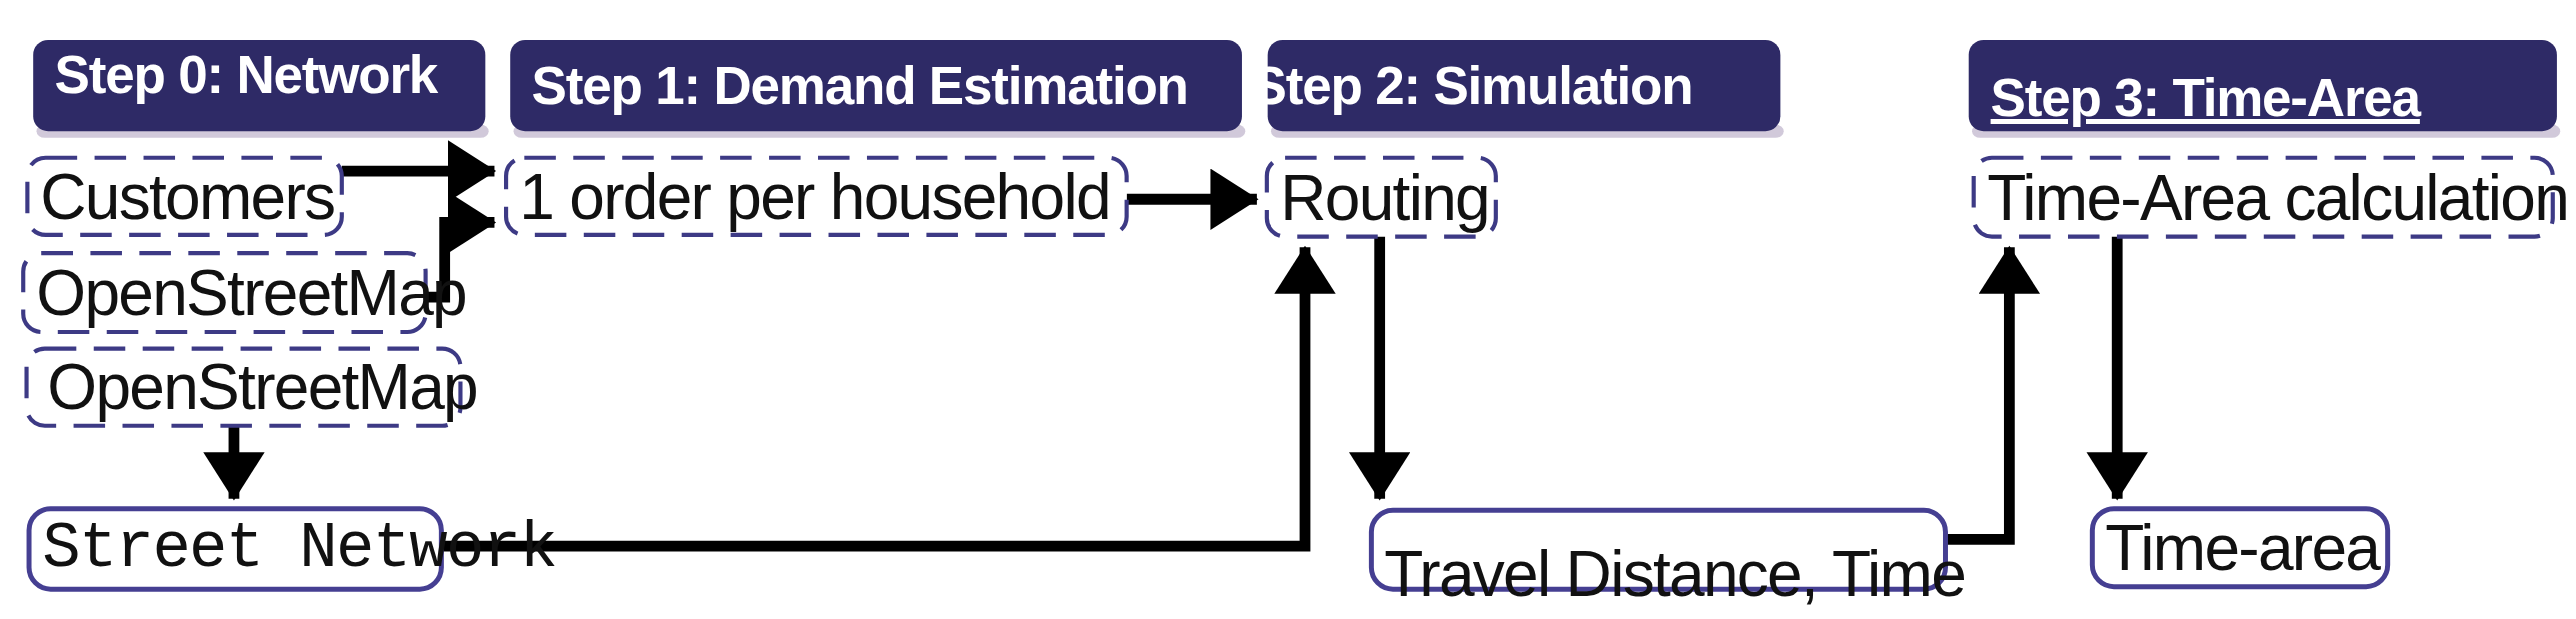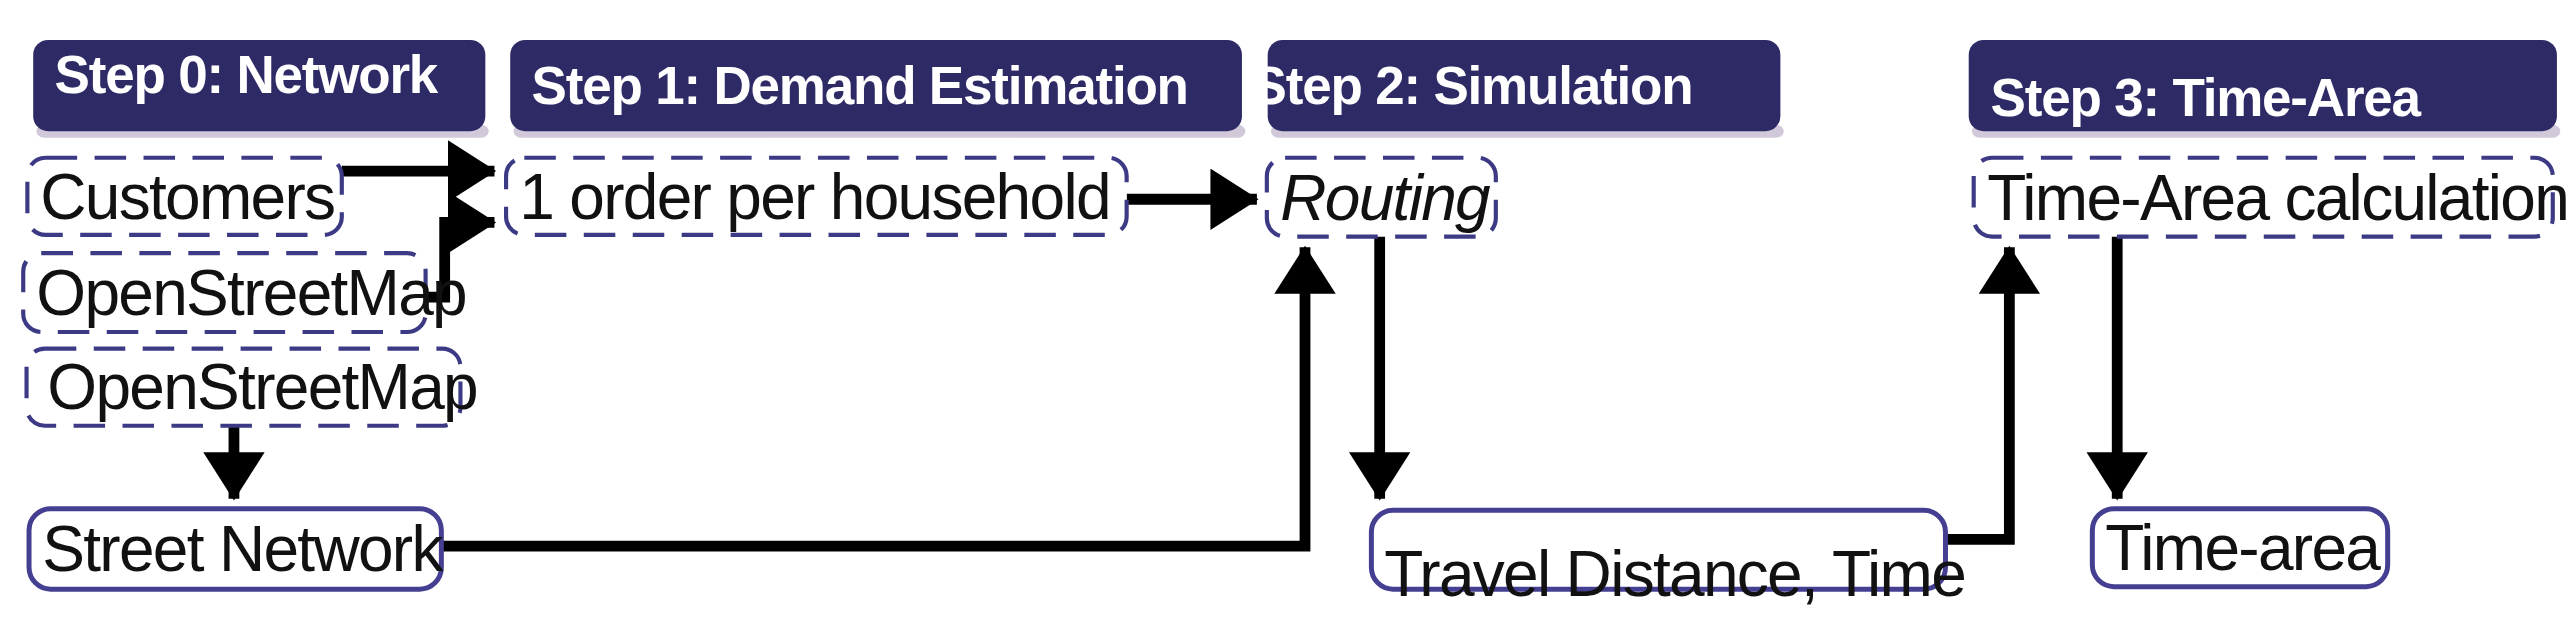--- a/index.html
+++ b/index.html
@@ -73,28 +73,28 @@
 
     <rect class="solid-rect" x="35" y="613" width="497" height="97" rx="26"></rect>
     <rect class="solid-rect" x="1653" y="615" width="692" height="95" rx="26"></rect>
     <rect class="solid-rect" x="2522" y="613" width="356" height="94" rx="26"></rect>
   </svg>
 
   <div class="layer">
     <div class="hdr-lbl" style="left:33px;   top:40px; width:452px; height:69px;">Step 0: Network</div>
     <div class="hdr-lbl" style="left:510px;  top:40px; width:732px; height:91px;">Step 1: Demand Estimation</div>
     <div class="hdr-lbl" style="left:1230px; top:40px; width:494px; height:91px;text-align:right;">Step 2: Simulation</div>
-    <div class="hdr-lbl" style="left:1969px; top:40px; width:588px; height:114px;">Step 3: Time-Area</div>
+    <div class="hdr-lbl" style="left:1969px; top:40px; width:588px; height:114px;text-decoration:underline;">Step 3: Time-Area</div>
 
     <div class="lbl" style="left:27px;   top:158px; width:314px; height:77px;">Customers</div>
     <div class="lbl" style="left:506px;  top:158px; width:621px; height:77px;">1 order per household</div>
-    <div class="lbl" style="left:1267px; top:158px; width:229px; height:79px;font-style:italic;">Routing</div>
+    <div class="lbl" style="left:1267px; top:158px; width:229px; height:79px;">Routing</div>
     <div class="lbl" style="left:1974px; top:158px; width:579px; height:79px;">Time-Area calculation</div>
     <div class="lbl" style="left:23px;   top:253px; width:402px; height:79px;">OpenStreetMap</div>
     <div class="lbl" style="left:34px;   top:348px; width:434px; height:77px;">OpenStreetMap</div>
 
-    <div class="lbl" style="left:29px;   top:509px; width:412px; height:80px;">Street Network</div>
+    <div class="lbl" style="left:29px;   top:509px; width:412px; height:80px;font-family:Liberation Mono, monospace;">Street Network</div>
     <div class="lbl" style="left:1371px; top:510px; width:574px; height:79px;margin-top:24px;">Travel Distance, Time</div>
     <div class="lbl" style="left:2092px; top:509px; width:295px; height:78px;">Time-area</div>
   </div>
 
 </div>
 
 
 </body></html>

